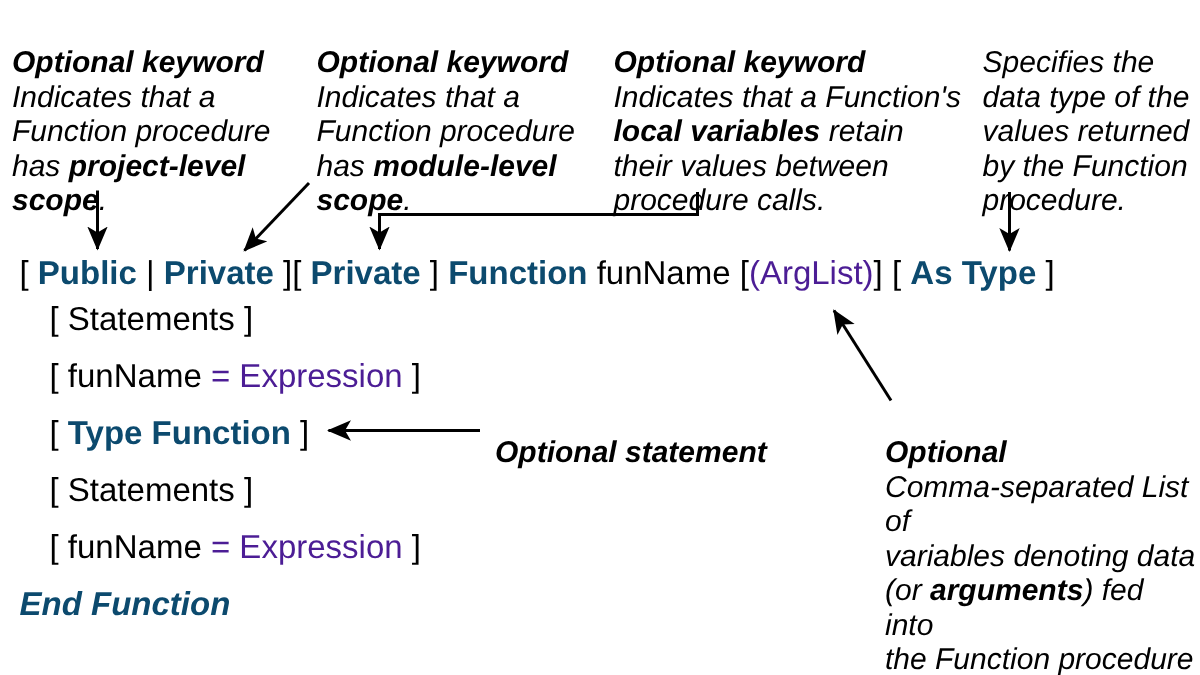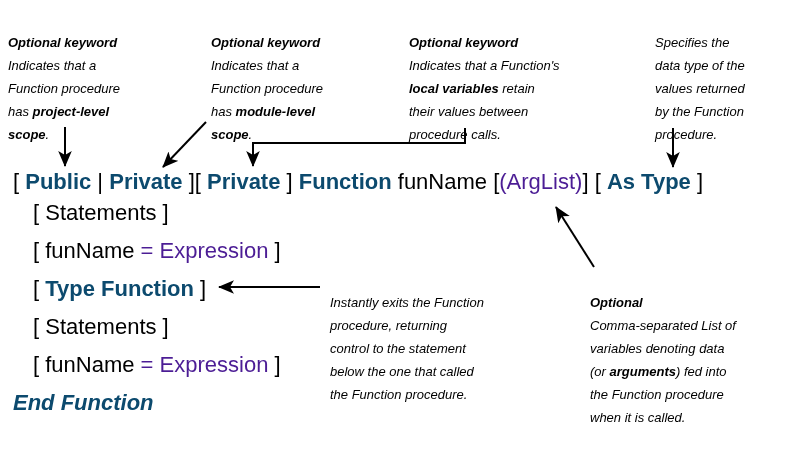--- a/index.html
+++ b/index.html
@@ -5,21 +5,21 @@
   html, body { margin:0; padding:0; }
   body {
     width:800px; height:450px; position:relative;
     background:#ffffff; overflow:hidden;
     font-family:"Liberation Sans", sans-serif;
     color:#000000;
   }
   .ann {
     position:absolute;
     font-style:italic;
-    font-size:13px;
+    font-size:20px;
     line-height:23px;
     color:#000000;
     white-space:pre-line;
   }
   .ann .hd { font-weight:bold; display:block; }
   .ann b { font-weight:bold; }
 
   .code {
     position:absolute;
     font-size:22px;
@@ -62,25 +62,21 @@
 
 <div class="ann" style="left:655px; top:8px; width:145px;">
   <span>Specifies the
 data type of the
 values returned
 by the Function
 procedure.</span>
 </div>
 
 <div class="ann" style="left:330px; top:268px; width:235px;">
-  <span>Instantly exits the Function
-procedure, returning
-control to the statement
-below the one that called
-the Function procedure.</span>
+  <span class="hd">Optional statement</span>
 </div>
 
 <div class="ann" style="left:590px; top:268px; width:210px;">
   <span class="hd">Optional</span><span>Comma-separated List of
 variables denoting data
 (or <b>arguments</b>) fed into
 the Function procedure
 when it is called.</span>
 </div>
 

